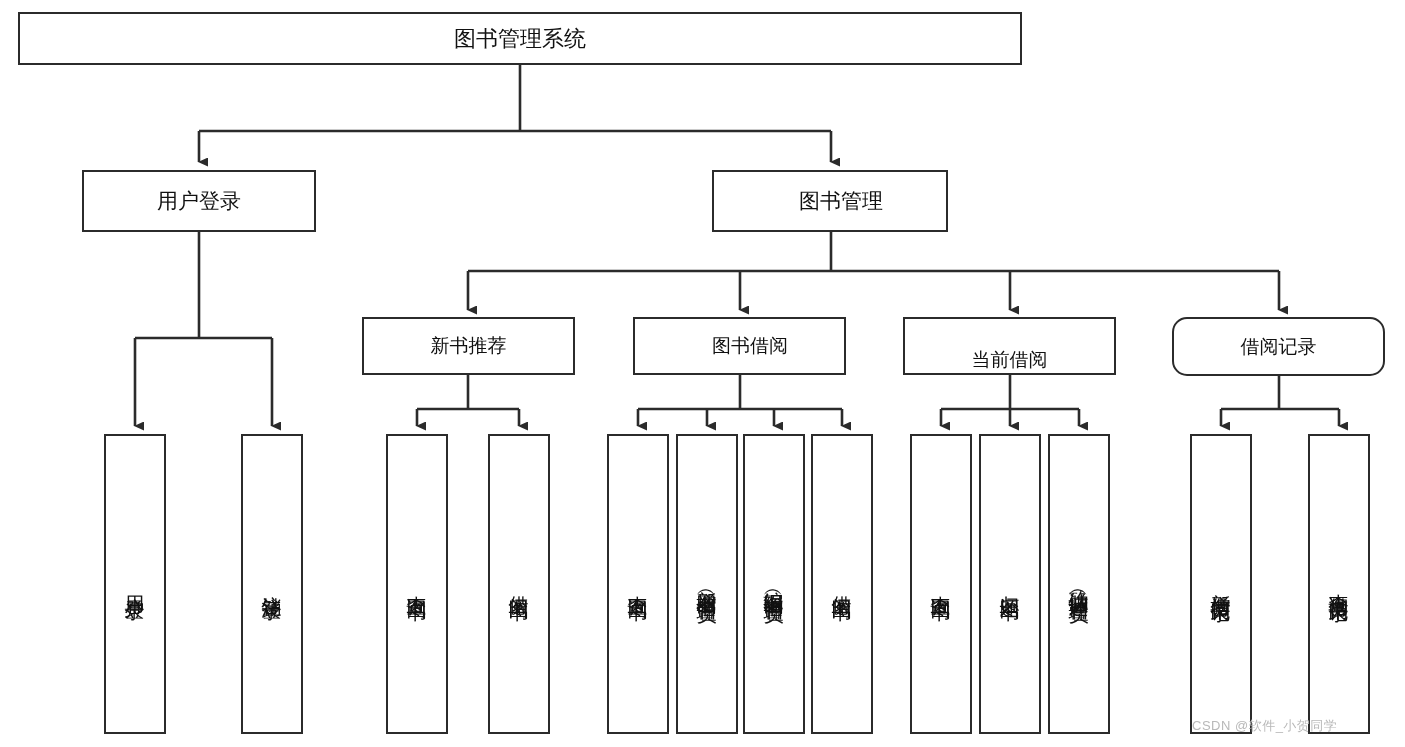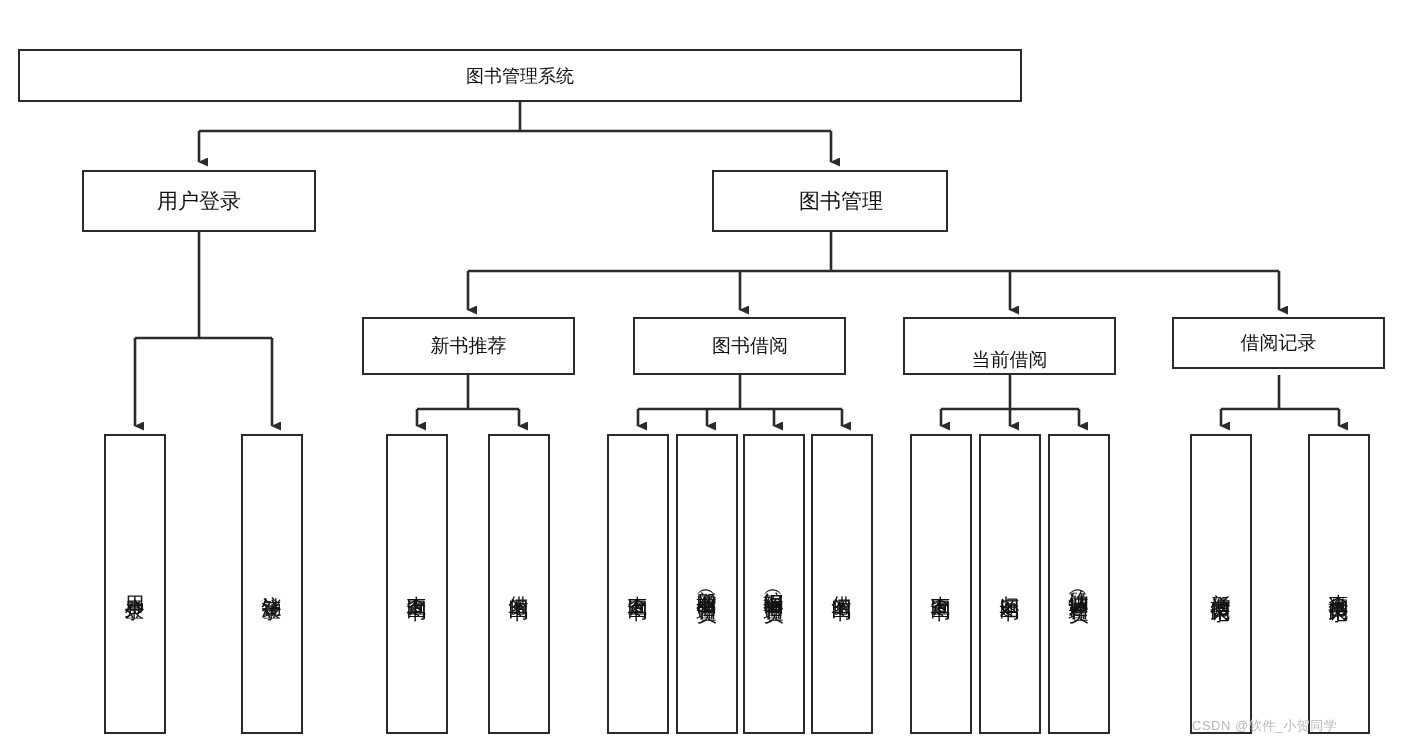--- a/index.html
+++ b/index.html
@@ -29,22 +29,21 @@
     position: absolute;
     box-sizing: border-box;
     border: 2px solid #2b2b2b;
     background: #ffffff;
     display: flex;
     align-items: center;
     justify-content: center;
     color: #111111;
   }
   .node.root {
-    font-size: 18px;
-    margin-top: 37px;
+    font-size: 22px;
   }
   .node.lvl2 {
     font-size: 21px;
   }
   .node.lvl3 {
     font-size: 19px;
   }
   .node.leaf {
     font-size: 20px;
     writing-mode: vertical-rl;
@@ -135,21 +134,21 @@
 
   <div class="node lvl3" style="left:362px; top:317px; width:213px; height:58px;">
     <span>新书推荐</span>
   </div>
   <div class="node lvl3" style="left:633px; top:317px; width:213px; height:58px;padding-left:21px;">
     <span>图书借阅</span>
   </div>
   <div class="node lvl3" style="left:903px; top:317px; width:213px; height:58px;align-items:flex-end;">
     <span>当前借阅</span>
   </div>
-  <div class="node lvl3" style="left:1172px; top:317px; width:213px; height:52px;">
+  <div class="node lvl3" style="left:1172px; top:317px; width:213px; height:59px;border-radius:15px;">
     <span>借阅记录</span>
   </div>
 
   <div class="node leaf" style="left:104px; top:434px; width:62px; height:300px;">
     <span class="vtxt">用户登录</span>
   </div>
   <div class="node leaf" style="left:241px; top:434px; width:62px; height:300px;">
     <span class="vtxt">注销登录</span>
   </div>
 

